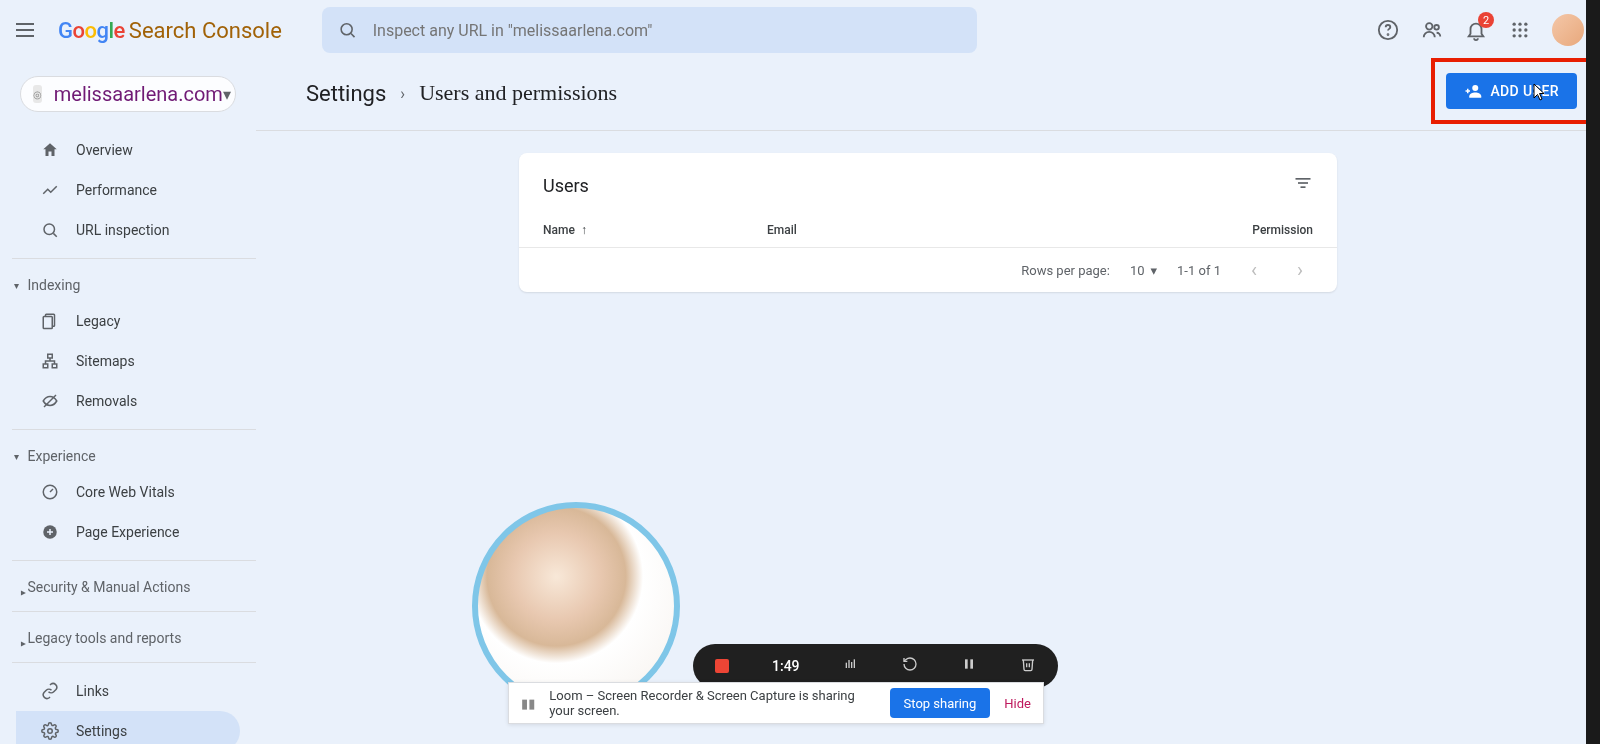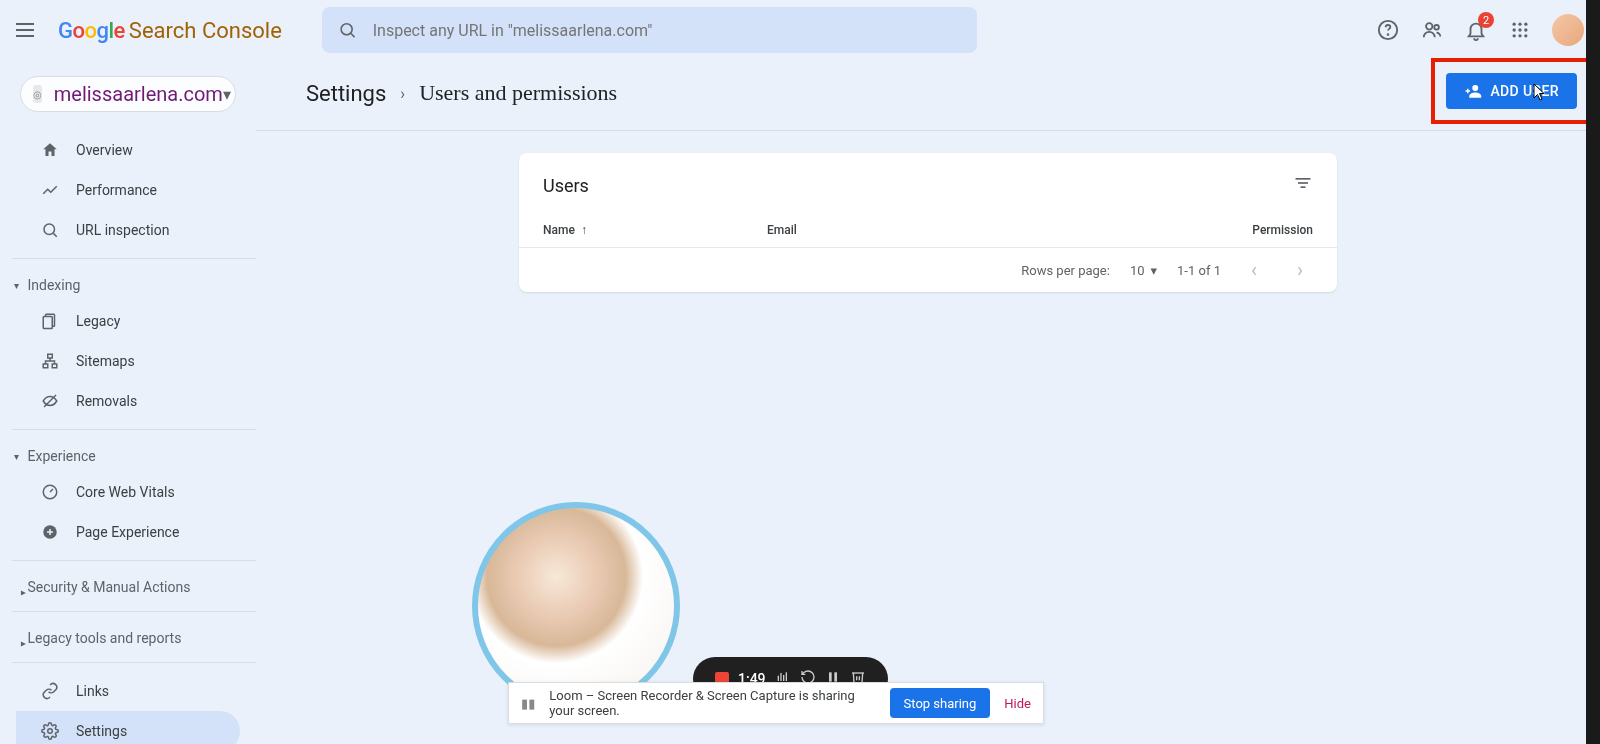--- a/index.html
+++ b/index.html
@@ -55,21 +55,21 @@
     .table-row { display: flex; padding: 14px 24px; font-size: 14px; color: #3c4043; border-bottom: 1px solid #f0f0f0; }
     .table-row .col-name { font-weight: 500; }
     .table-footer { display: flex; align-items: center; justify-content: flex-end; padding: 10px 24px; font-size: 13px; color: #5f6368; gap: 20px; }
     .rows-select { display: flex; align-items: center; gap: 6px; }
     .pager-btn { color: #bdbdbd; cursor: pointer; padding: 0 10px; font-size: 20px; }
     
     
     .loom-bubble { position: absolute; left: 472px; bottom: 34px; width: 208px; height: 208px; border-radius: 50%; border: 6px solid #7fc6e8; background: radial-gradient(circle at 40% 35%, #f8e8d8 0%, #e8c8b0 25%, #d8b898 40%, #fff 50%, #f5f0eb 100%); overflow: hidden; }
     
     
-    .recorder-bar { position: absolute; left: 693px; bottom: 43px; height: 44px; background: #202020; border-radius: 22px; display: flex; align-items: center; padding: 12px 22px; gap: 9px; color: white; }
+    .recorder-bar { position: absolute; left: 693px; bottom: 56px; height: 44px; background: #202020; border-radius: 22px; display: flex; align-items: center; padding: 12px 22px; gap: 43px; color: white; }
     .rec-dot { width: 14px; height: 14px; background: #ed4535; border-radius: 2px; }
     .rec-time { font-size: 14px; font-weight: 500; }
     .rec-icon { color: #ccc; cursor: pointer; }
     
     
     .share-bar { position: absolute; left: 508px; bottom: 20px; width: 536px; height: 42px; background: white; border: 1px solid #dadce0; box-shadow: 0 1px 4px rgba(0,0,0,0.1); display: flex; align-items: center; padding: 0 12px; font-size: 13px; color: #3c4043; gap: 14px; }
     .share-text { flex: 1; }
     .stop-btn { background: #1a73e8; color: white; border: none; height: 30px; padding: 0 14px; border-radius: 4px; font-size: 13px; cursor: pointer; }
     .hide-link { color: #be185d; cursor: pointer; }
     

